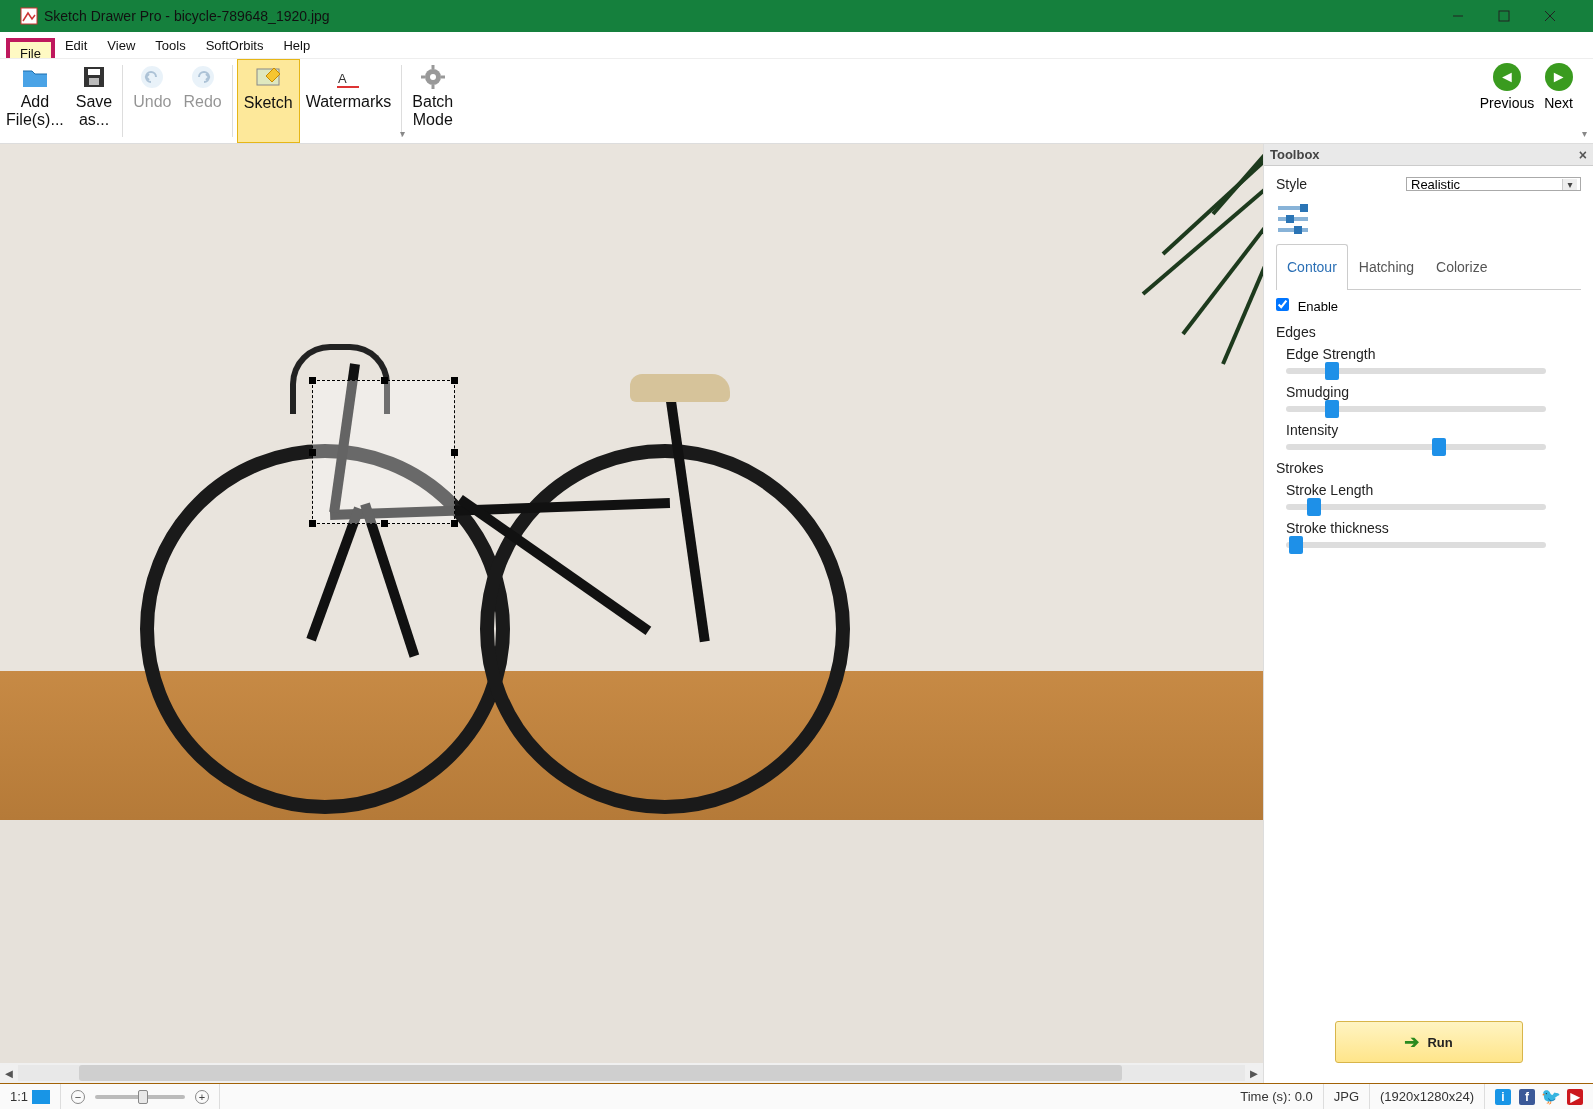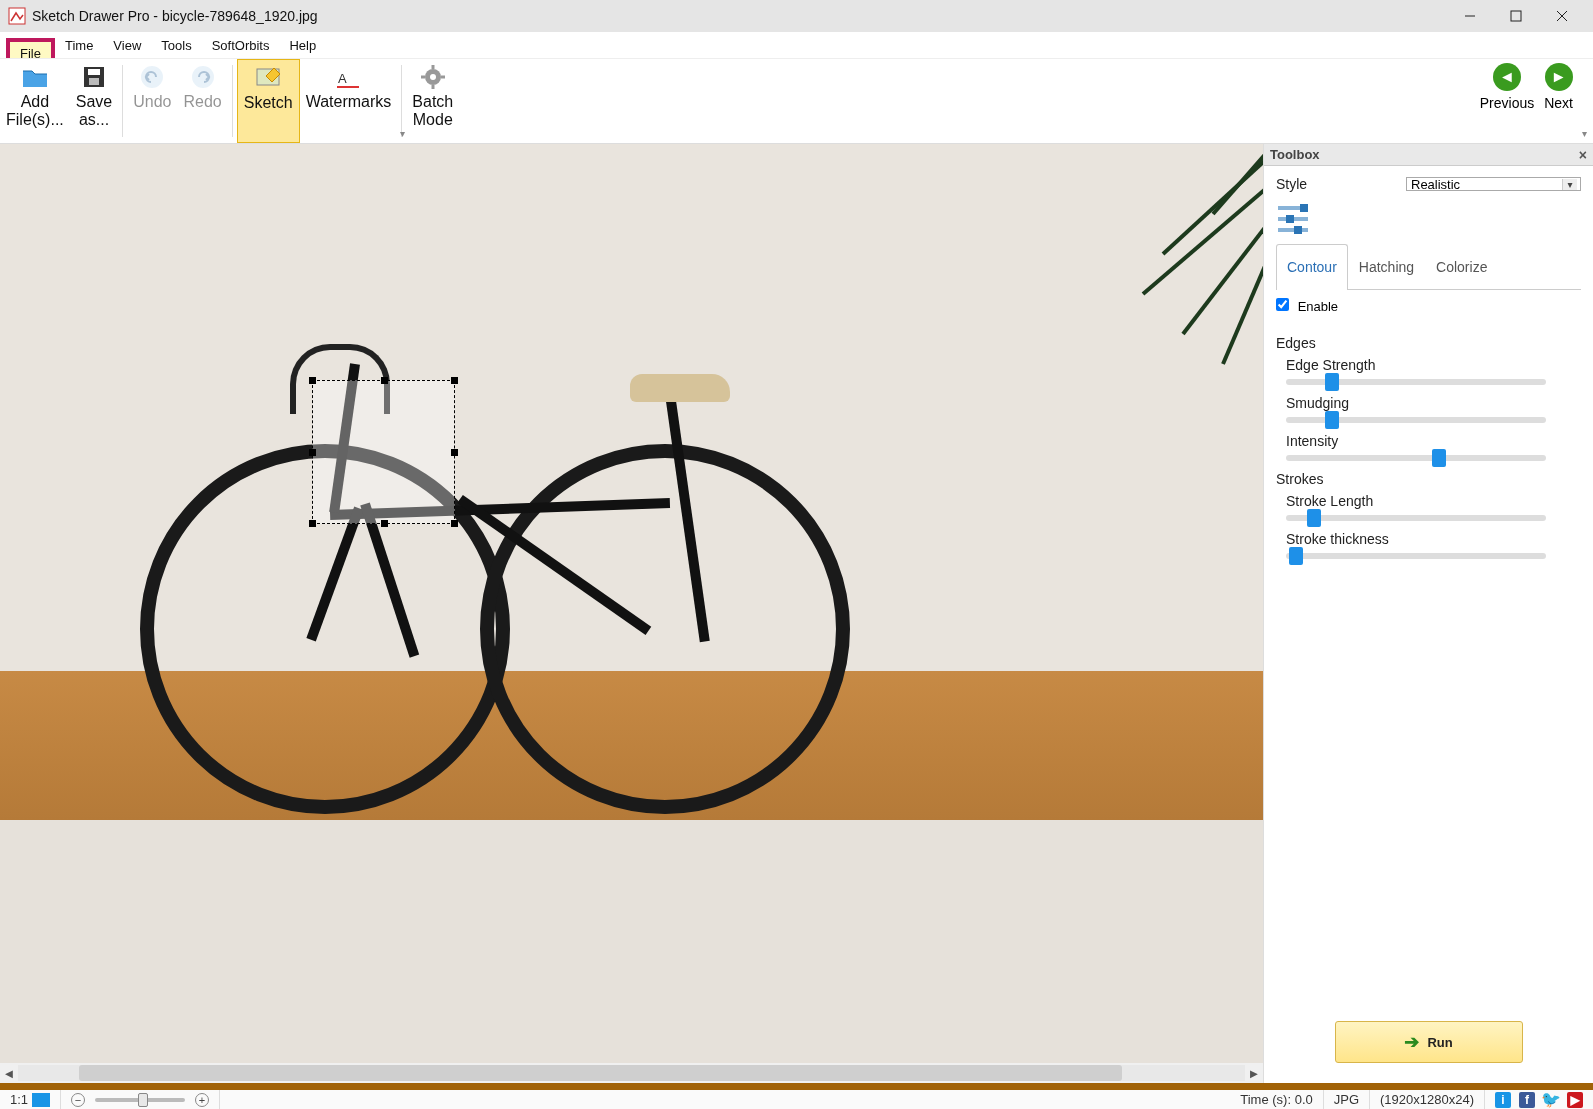--- a/index.html
+++ b/index.html
@@ -1,19 +1,19 @@
 <!DOCTYPE html>
 <html><head>
 <meta charset="utf-8">
 <style>
 * { margin:0; padding:0; box-sizing:border-box; font-family:"Segoe UI",Tahoma,sans-serif; font-size:13px; }
 body { width:1593px; height:1109px; background:#fff; overflow:hidden; display:flex; flex-direction:column; }
 
 
-.title-bar { height:32px; display:flex; align-items:center; padding:0 8px; background:#e5e5e5; }
+.title-bar { height:32px; display:flex; align-items:center; padding:0 20px; background:#15803d; }
 .title-bar .app-icon { width:18px; height:18px; margin-right:6px; }
 .title-bar .title { flex:1; font-size:14px; color:#111; }
 .win-controls { display:flex; }
 .win-btn { width:46px; height:30px; display:flex; align-items:center; justify-content:center; color:#222; }
 
 
 .menu-bar { height:26px; display:flex; align-items:center; padding:0 6px; background:#fff; }
 .menu-item { padding:3px 10px; font-size:14px; color:#111; }
 .menu-item.active { background:#fef9c3; border:4px solid #be185d;margin-top:16px; }
 .menu-item span.u { text-decoration:underline; }
@@ -63,32 +63,32 @@
 .select { flex:1; height:14px; border:1px solid #aaa; background:#fff; display:flex; align-items:center; padding:0 4px; position:relative; font-size:13px; }
 .select::after { content:"▾"; position:absolute; right:3px; font-size:10px; color:#444; background:#eee; width:14px; text-align:center; border-left:1px solid #ccc; }
 .presets-row { display:flex; gap:8px; align-items:flex-start; margin-bottom:8px; }
 .presets-icon { width:44px; height:34px; }
 .presets-block { flex:1; }
 .presets-block .ttl { font-weight:700; font-size:14px; margin-bottom:3px; }
 .select.grey { background:#eee; }
 .tabs { display:flex; border-bottom:1px solid #ccc; margin-bottom:8px; }
 .tab { padding:14px 10px; border:1px solid transparent; border-bottom:none; font-size:14px; color:#555; }
 .tab.active { border-color:#ccc; background:#fff; border-radius:3px 3px 0 0; color:#2a6fb5; margin-bottom:-1px; }
-.check-row { margin:6px 0 21px; }
+.check-row { margin:6px 0 10px; }
 .check-row input { margin-right:5px; }
 .group-label { font-size:14px; color:#222; margin:10px 0 4px; }
 .param-label { font-size:14px; color:#222; margin:6px 0 2px 10px; }
 .slider { width:260px; height:6px; background:#ddd; border-radius:3px; position:relative; margin:6px 0 10px 10px; }
 .slider .knob { position:absolute; top:-6px; width:14px; height:18px; background:#1e90e8; border-radius:2px; }
 .run-wrap { padding:14px 20px 20px; }
 .run-btn { width:188px; margin:0 auto; height:42px; background:linear-gradient(#fff4c2,#ffe58a); border:1px solid #d8b54a; border-radius:3px; display:flex; align-items:center; justify-content:center; gap:8px; font-size:15px; font-weight:700; color:#222; }
 .run-btn .ri { color:#2a8a1f; font-size:18px; }
 
 
-.status { height:26px; border-top:7px solid #a16207; display:flex; align-items:center; font-size:13px; background:#fafafa; }
+.status { height:26px; border-top:1px solid #a16207; display:flex; align-items:center; font-size:13px; background:#fafafa; }
 .status .cell { padding:0 10px; border-right:1px solid #ddd; height:100%; display:flex; align-items:center; color:#333; }
 .status .zoom-ico { width:18px; height:14px; border:1px solid #1895e6; display:inline-block; margin-left:4px; background:#1895e6; }
 .status .zslider { width:90px; height:4px; background:#bbb; position:relative; margin:0 6px; border-radius:2px; }
 .status .zslider .zk { position:absolute; left:48%; top:-5px; width:10px; height:14px; background:#e8e8e8; border:1px solid #888; border-radius:2px; }
 .status .zminus,.status .zplus { width:14px; height:14px; border:1px solid #888; border-radius:50%; display:flex; align-items:center; justify-content:center; font-size:11px; color:#444; }
 .status .spacer { flex:1; }
 .social { display:flex; gap:8px; padding:0 10px; align-items:center; }
 .social span { width:16px; height:16px; display:flex; align-items:center; justify-content:center; font-size:12px; font-weight:700; color:#fff; border-radius:2px; }
 .s-info{background:#1895e6}.s-fb{background:#3b5998}.s-tw{color:#1da1f2;background:none}.s-yt{background:#cc181e}
 </style>
@@ -118,21 +118,21 @@
         <svg width="12" height="12">
           <line x1="1" y1="1" x2="11" y2="11" stroke="#222"></line>
           <line x1="11" y1="1" x2="1" y2="11" stroke="#222"></line>
         </svg>
       </div>
   </div>
 </div>
 
 <div class="menu-bar">
   <div class="menu-item active"><span class="u">File</span></div>
-  <div class="menu-item"><span>Time</span></div>
+  <div class="menu-item"><span>Edit</span></div>
   <div class="menu-item"><span>View</span></div>
   <div class="menu-item"><span>Tools</span></div>
   <div class="menu-item"><span>SoftOrbits</span></div>
   <div class="menu-item"><span>Help</span></div>
 </div>
 
 <div class="toolbar-row">
   <div class="tb-btn">
     <span class="ico">
         <svg viewBox="0 0 28 28">

